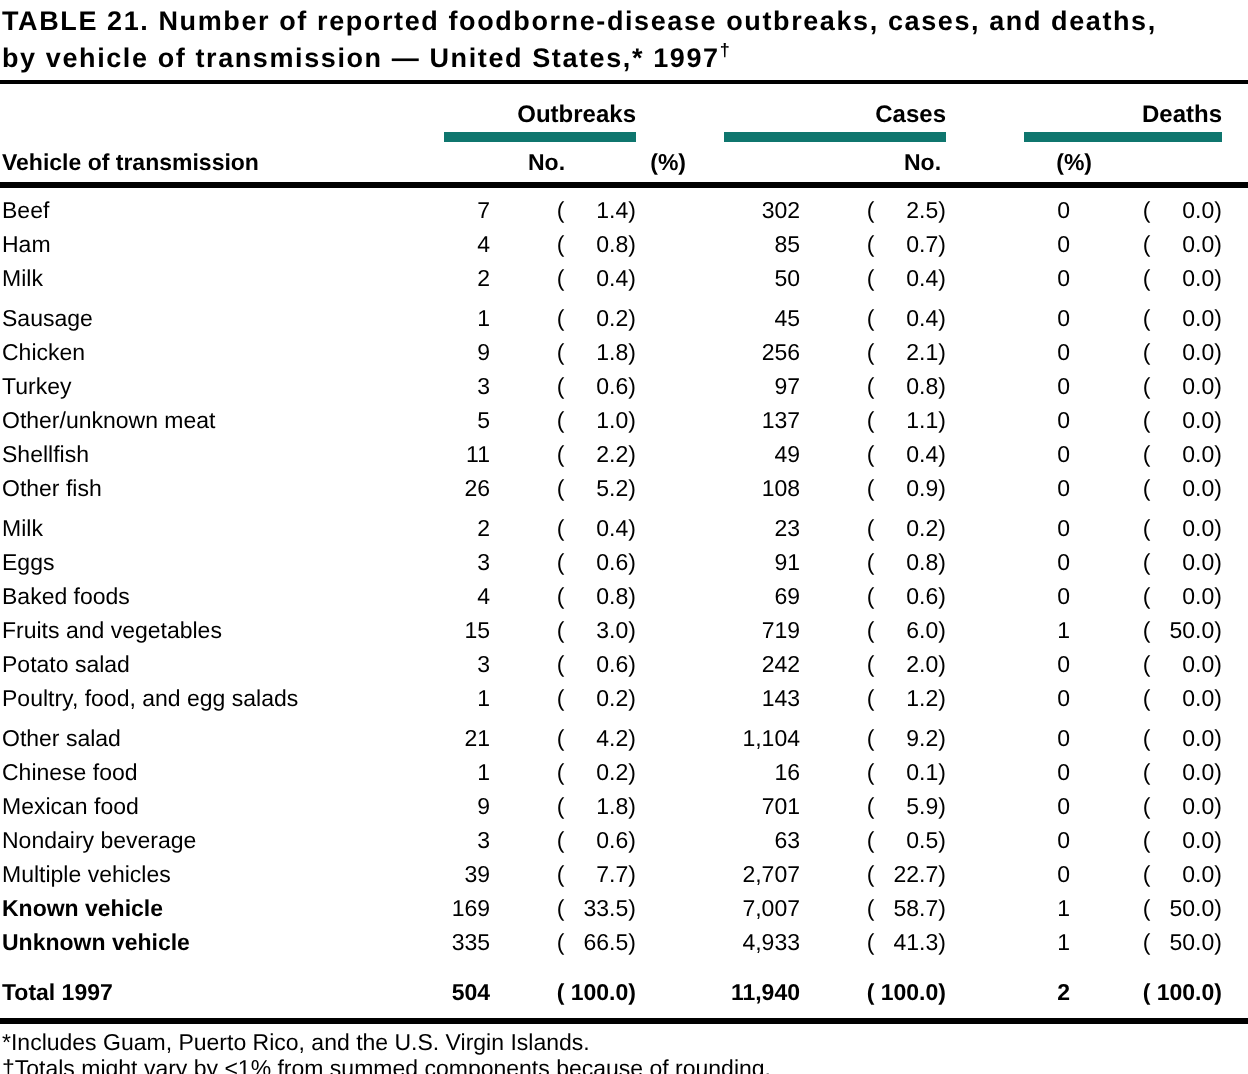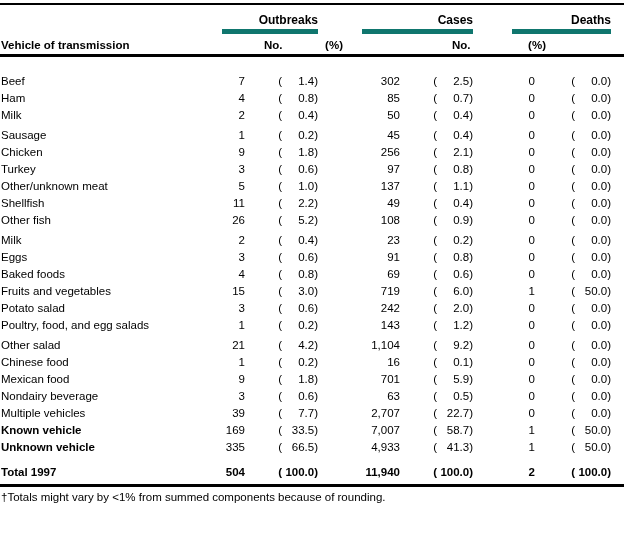--- a/index.html
+++ b/index.html
@@ -28,38 +28,42 @@
   .gc-deaths { grid-column:8 / span 2; }
 
   .sub-row { align-items:end; padding:5px 0 3px 0; font-weight:700; font-size:11.5px;gap:16px; }
   .sh-vehicle { grid-column:1; padding-left:1px; }
   .sh-no  { text-align:right; padding-right:3px;margin-left:26px; }
   .sh-pct { text-align:right; padding-right:7px; }
   .col2 { grid-column:2; } .col3 { grid-column:3; }
   .col5 { grid-column:5; } .col6 { grid-column:6; }
   .col8 { grid-column:8; } .col9 { grid-column:9; }
 
-  .tbody { padding-top:16px; }
+  .tbody { padding-top:4px; }
   .row { height:17px; line-height:17px; }
   .row.gap   { margin-top:3px; }
   .row.total { margin-top:8px; }
   .row.total .cell, .row.label-bold .c-label { font-weight:700; }
   .c-label { grid-column:1; padding-left:1px; white-space:nowrap; overflow:hidden; }
   .c-no  { text-align:right; }
   .c-pct { display:flex; justify-content:flex-end; }
   .pnum { display:inline-block; width:32px; text-align:right; }
 
   .bottom-rule { margin-top:3px; }
   .footnotes { padding:4px 0 0 1px; font-size:11.5px; line-height:13px; }
 </style>
 </head>
 <body>
 
 <div class="page">
 
+  <div class="title">
+    <div>TABLE 21. Number of reported foodborne-disease outbreaks, cases, and deaths,</div>
+    <div><span>by vehicle of transmission — United States,* 1997</span><sup>†</sup></div>
+  </div>
 
   <div class="rule-thin"></div>
 
   <div class="grid group-row">
     <div class="group-cell gc-out">Outbreaks</div>
     <div class="group-cell gc-cases">Cases</div>
     <div class="group-cell gc-deaths">Deaths</div>
   </div>
 
   <div class="grid sub-row">
@@ -578,16 +582,17 @@
           <span>(</span>
           <span class="pnum">100.0</span>
           <span>)</span>
         </div>
   </div>
 </div>
 
   <div class="rule-thick bottom-rule"></div>
 
   <div class="footnotes">
+    <div>*Includes Guam, Puerto Rico, and the U.S. Virgin Islands.</div>
     <div>†Totals might vary by &lt;1% from summed components because of rounding.</div>
   </div>
 
 </div>
 
 </body></html>

